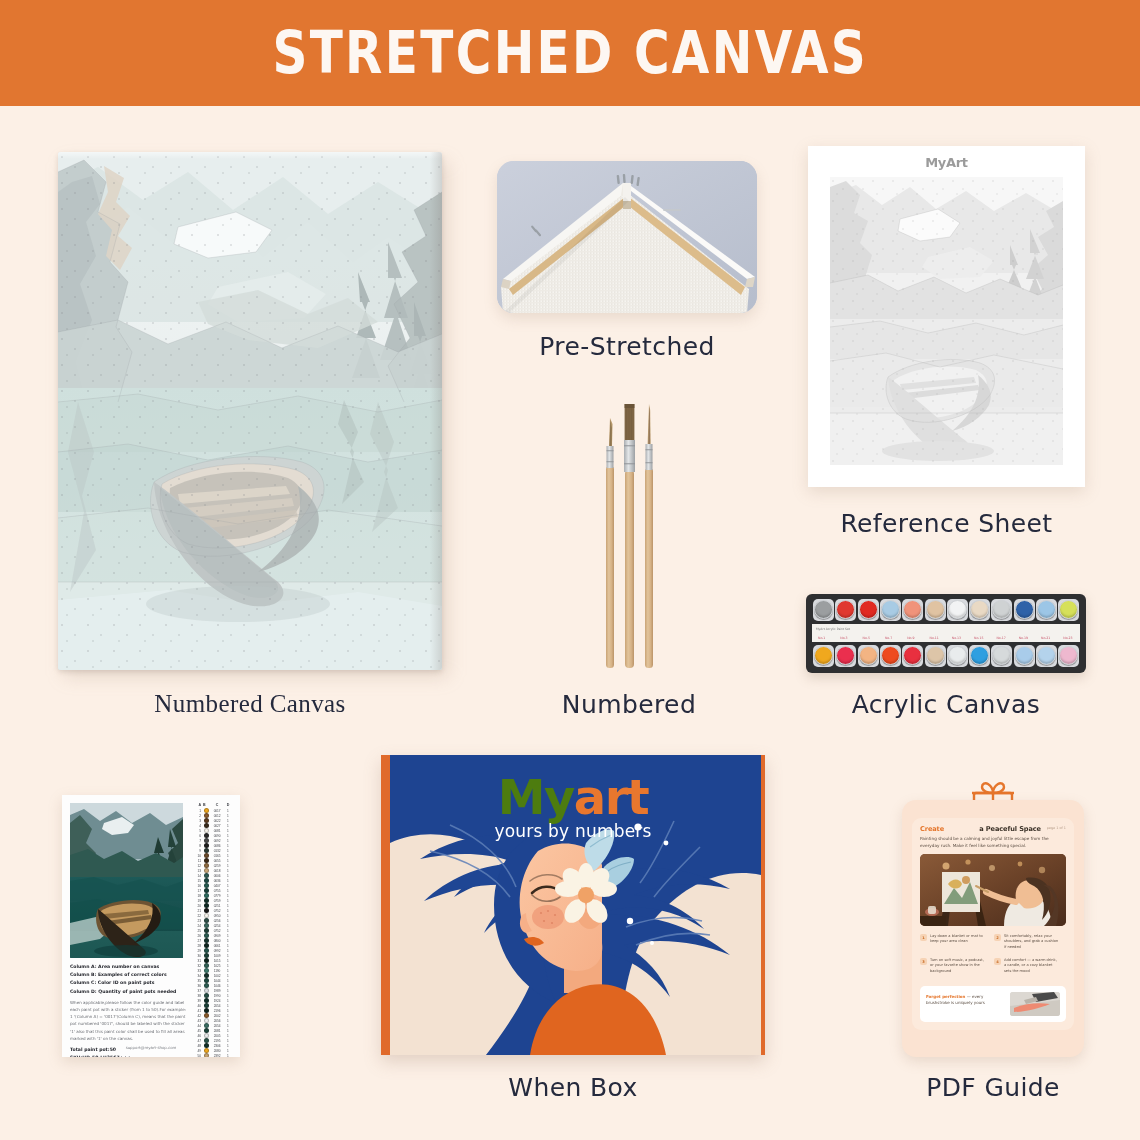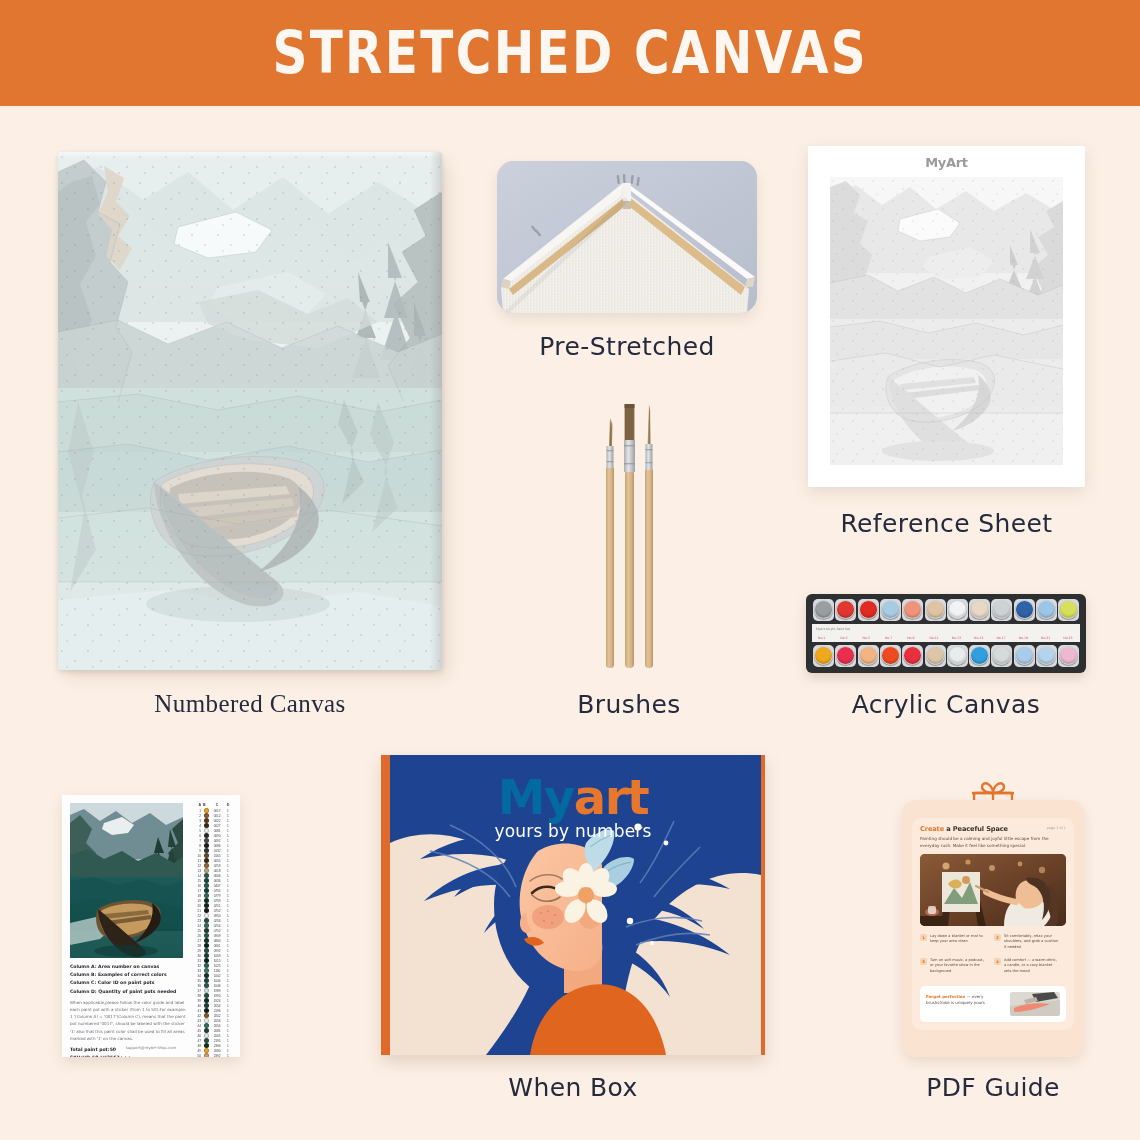--- a/index.html
+++ b/index.html
@@ -128,42 +128,42 @@
     background:#F5E5D6;box-shadow:0 7px 16px rgba(150,115,95,.25);
   }
   .box-spine{position:absolute;left:0;top:0;width:9px;height:300px;background:#E06A2B;}
   .box-spine2{position:absolute;right:0;top:0;width:4px;height:300px;background:#E06A2B;}
   .box-blue{position:absolute;left:9px;top:0;width:371px;height:300px;background:#1E4491;}
   .box-logo{
     position:absolute;left:0;top:14px;width:384px;text-align:center;
     font-size:48px;font-weight:bold;letter-spacing:-1.5px;
     font-family:"DejaVu Sans","Liberation Sans",sans-serif;
   }
-  .logo-my{color:#0369a1;}
+  .logo-my{color:#4d7c0f;}
   .logo-art{color:#E8772E;}
   .box-sub{
     position:absolute;left:0;top:66px;width:384px;text-align:center;
     color:#FFFFFF;font-size:17px;letter-spacing:.2px;
     font-family:"DejaVu Sans","Liberation Sans",sans-serif;
   }
 
   
   .pdf-wrap{position:absolute;left:902px;top:780px;width:182px;height:277px;}
   .pdf-card{
     position:absolute;left:0;top:20px;width:182px;height:257px;border-radius:14px;
     background:#FBE3D2;box-shadow:0 5px 13px rgba(160,125,100,.20);overflow:hidden;
   }
   .pdf-inner{
     position:absolute;left:10px;top:18px;width:162px;height:212px;border-radius:9px;
     background:#FCEADC;overflow:hidden;
   }
   .pdf-h{position:absolute;left:8px;top:7px;font-size:6.6px;font-weight:bold;letter-spacing:-.1px;
     font-family:"DejaVu Sans","Liberation Sans",sans-serif;}
   .pdf-h .hl{color:#E5762C;text-align:right;}
-  .pdf-h .hd{color:#3b3228;}
+  .pdf-h .hd{color:#3b3228;padding-left:33px;}
   .pdf-page{position:absolute;right:8px;top:8px;font-size:3.4px;color:#b69d8a;
     font-family:"DejaVu Sans","Liberation Sans",sans-serif;}
   .pdf-body{position:absolute;left:8px;top:18px;width:146px;font-size:4.2px;line-height:6.6px;color:#5c4e43;
     font-family:"DejaVu Sans","Liberation Sans",sans-serif;}
   .pdf-photo{position:absolute;left:8px;top:36px;width:146px;height:72px;border-radius:5px;overflow:hidden;background:#6b4430;}
   .pdf-tip{position:absolute;display:flex;gap:3px;width:66px;}
   .pdf-tip .num{
     width:7px;height:7px;border-radius:2px;background:#F6D3B5;color:#C96A22;
     font-size:3.6px;font-weight:bold;display:flex;align-items:center;justify-content:center;flex:none;
     font-family:"DejaVu Sans","Liberation Sans",sans-serif;
@@ -408,21 +408,21 @@
       <g>
         <rect x="60" y="80" width="8" height="200" rx="3.5" fill="url(#wood)"></rect>
         <rect x="60.5" y="56" width="7" height="26" fill="url(#ferr)"></rect>
         <rect x="60.5" y="61" width="7" height="1.3" fill="#8e9296" opacity=".7"></rect>
         <rect x="60.5" y="74" width="7" height="1.3" fill="#8e9296" opacity=".7"></rect>
         <path d="M62.6,56 L65.6,56 L65.2,22 L64,16 Z" fill="#c2a478"></path>
         <path d="M63.3,56 L65.2,56 L64.9,24 L64.2,18 Z" fill="#96795a"></path>
       </g>
     </svg>
   </div>
-  <div class="caption" style="left:500px;top:690px;width:258px;">Brushes</div>
+  <div class="caption" style="left:500px;top:690px;width:258px;">Numbered</div>
 
   <div class="paint-wrap">
     <div class="paint-tray">
       <div id="pots-top">
           <div class="pot-lid" style="left: 7px; top: 4.5px;"></div>
           <div class="pot" style="left: 8px; top: 6px; background: rgb(155, 158, 160);"></div>
           <div class="pot-lid" style="left: 29.3px; top: 4.5px;"></div>
           <div class="pot" style="left: 30.3px; top: 6px; background: rgb(224, 56, 48);"></div>
           <div class="pot-lid" style="left: 51.6px; top: 4.5px;"></div>
           <div class="pot" style="left: 52.6px; top: 6px; background: rgb(225, 42, 34);"></div>

